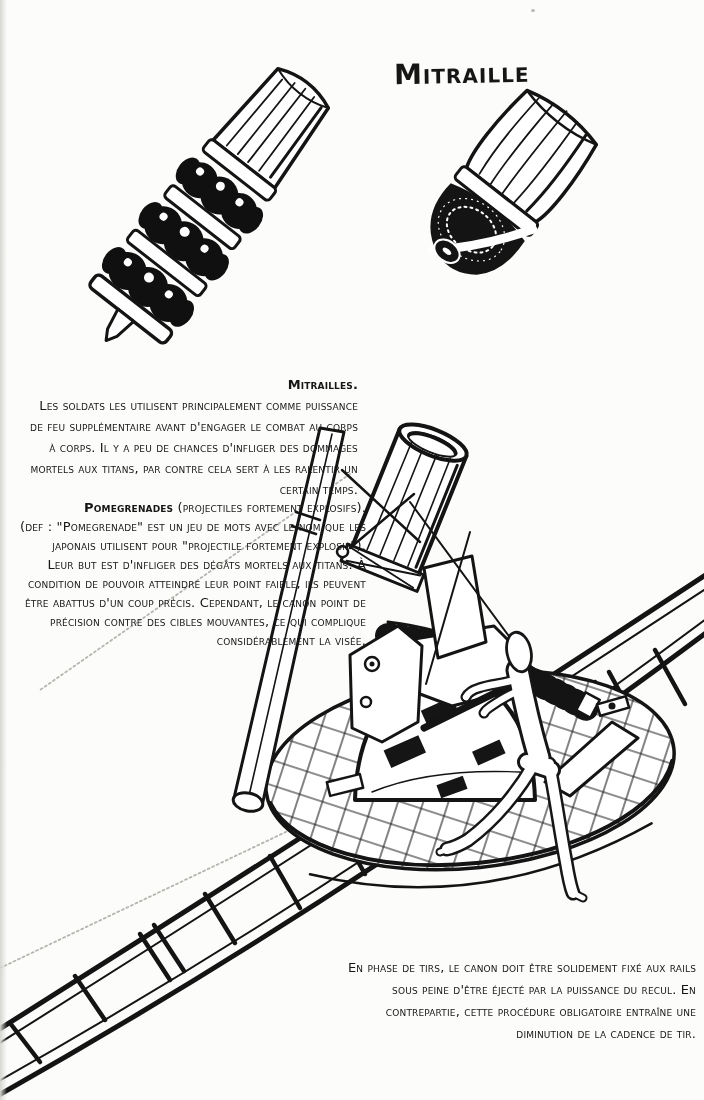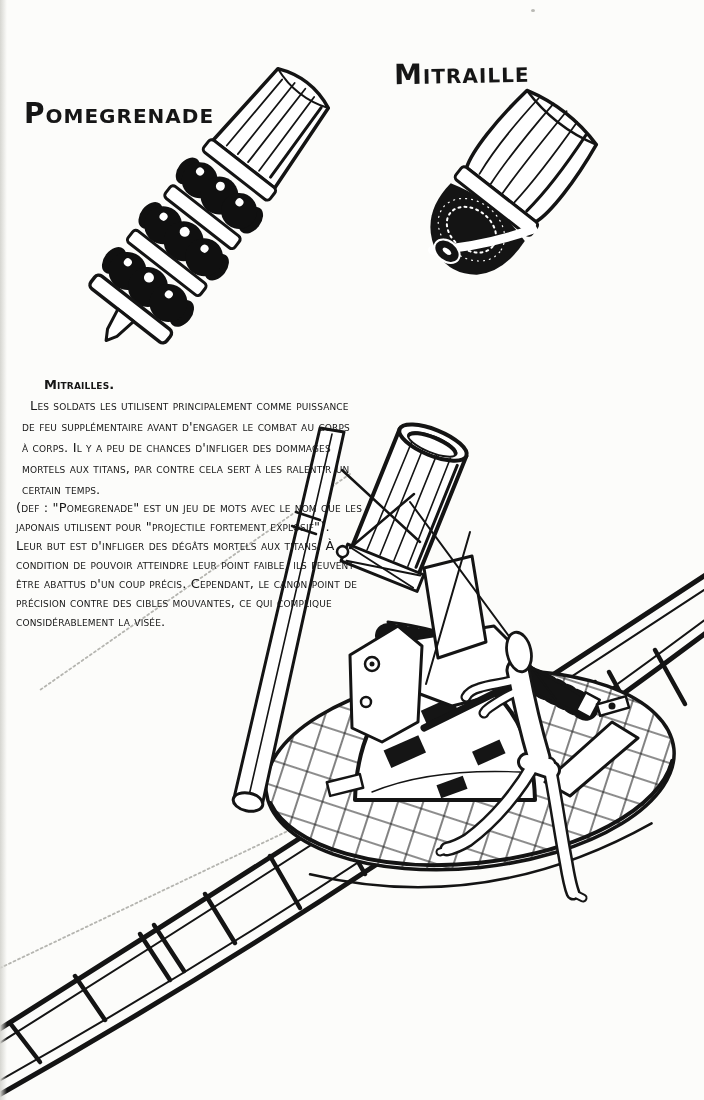--- a/index.html
+++ b/index.html
@@ -9,21 +9,21 @@
   }
   .page::before{
     content:"";position:absolute;left:0;top:0;width:7px;height:1100px;
     background:linear-gradient(90deg,#d6d6d1, rgba(252,252,250,0));z-index:3;pointer-events:none;
   }
   .artwork{position:absolute;left:0;top:0;z-index:1;}
   .txt{position:absolute;z-index:2;font-variant:small-caps;letter-spacing:.15px;}
   .title{font-weight:700;font-size:28px;letter-spacing:1px;line-height:1;}
   .title-pome{left:24px;top:100px;}
   .title-mitr{left:394px;top:60px;transform:rotate(-1deg);}
-  .para{font-size:13px;}
+  .para{font-size:13px;text-align:right;}
   .p1{left:22px;top:374px;width:336px;line-height:21px;}
   .p2{left:16px;top:498px;width:350px;line-height:19px;}
   .cap{left:338px;top:957px;width:358px;line-height:22px;}
   .leadline{text-indent:22px;}
   .lead{font-weight:700;}
   .bodyline{text-indent:8px;}
   .noindent{text-indent:0;}
   .speck{position:absolute;left:531px;top:9px;width:4px;height:3px;border-radius:50%;
     background:#b9b9b4;z-index:2;}
 </style>
@@ -217,37 +217,42 @@
       <rect x="-48" y="6" width="96" height="16" rx="4" fill="#ffffff" stroke-width="3"></rect>
       <path d="M-47 28 Q-52 74 -14 92 Q10 100 30 84 Q50 66 47 28 Q0 14 -47 28 Z" fill="#141414" stroke="none"></path>
       <ellipse cx="-2" cy="52" rx="27" ry="20" stroke="#ffffff" stroke-width="2" stroke-dasharray="2 4"></ellipse>
       <ellipse cx="-2" cy="52" rx="36" ry="28" stroke="#ffffff" stroke-width="1.2" stroke-dasharray="1 5"></ellipse>
       <path d="M46 14 Q18 58 -20 92" stroke="#ffffff" stroke-width="9"></path>
       <ellipse cx="-8" cy="84" rx="14" ry="10" fill="#141414" stroke="#ffffff" stroke-width="2"></ellipse>
       <ellipse cx="-8" cy="84" rx="5" ry="2.5" fill="#ffffff" stroke="none"></ellipse>
     </g>
   </svg>
 
-  <div class="txt title title-pome">Pomegrenade</div>
 
   <div class="txt title title-mitr">Mitraille</div>
 
   <div class="txt para p1">
     <div class="leadline">
       <span class="lead">Mitrailles.</span>
     </div>
     <div class="bodyline">
       <span>Les soldats les utilisent principalement comme puissance de feu supplémentaire avant d'engager le combat au corps à corps. Il y a peu de chances d'infliger des dommages mortels aux titans, par contre cela sert à les ralentir un certain temps.</span>
     </div>
   </div>
 
   <div class="txt para p2">
+    <div class="leadline">
+      <span class="lead">Pomegrenades</span><span> (projectiles fortement explosifs).</span>
+    </div>
     <div class="noindent">
       <span>(def : "Pomegrenade" est un jeu de mots avec le nom que les japonais utilisent pour "projectile fortement explosif").</span>
     </div>
     <div class="noindent">
       <span>Leur but est d'infliger des dégâts mortels aux titans. À condition de pouvoir atteindre leur point faible, ils peuvent être abattus d'un coup précis. Cependant, le canon point de précision contre des cibles mouvantes, ce qui complique considérablement la visée.</span>
     </div>
   </div>
 
+  <div class="txt para cap">
+    <span>En phase de tirs, le canon doit être solidement fixé aux rails sous peine d'être éjecté par la puissance du recul. En contrepartie, cette procédure obligatoire entraîne une diminution de la cadence de tir.</span>
+  </div>
 
   <div class="speck"></div>
 </div>
 
 </body></html>

